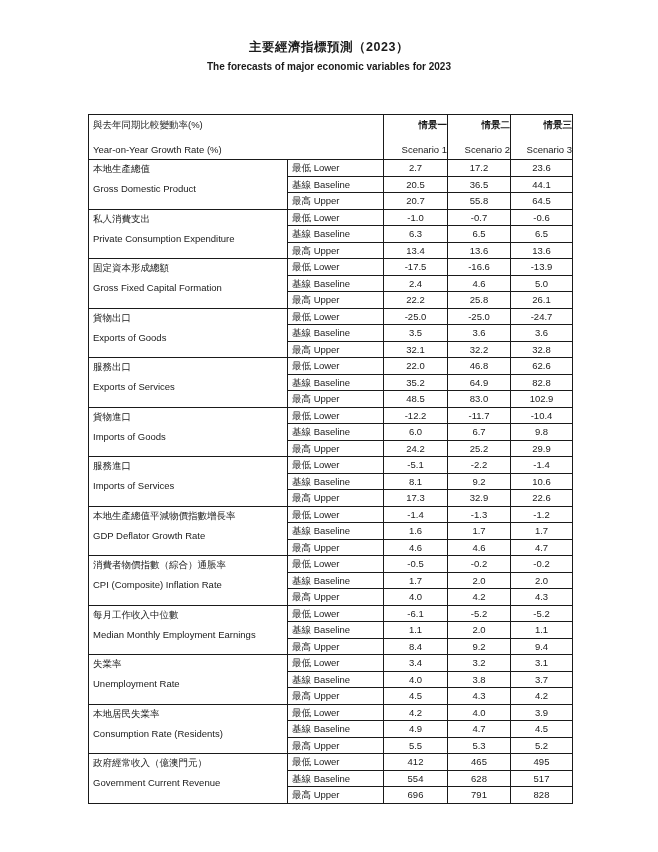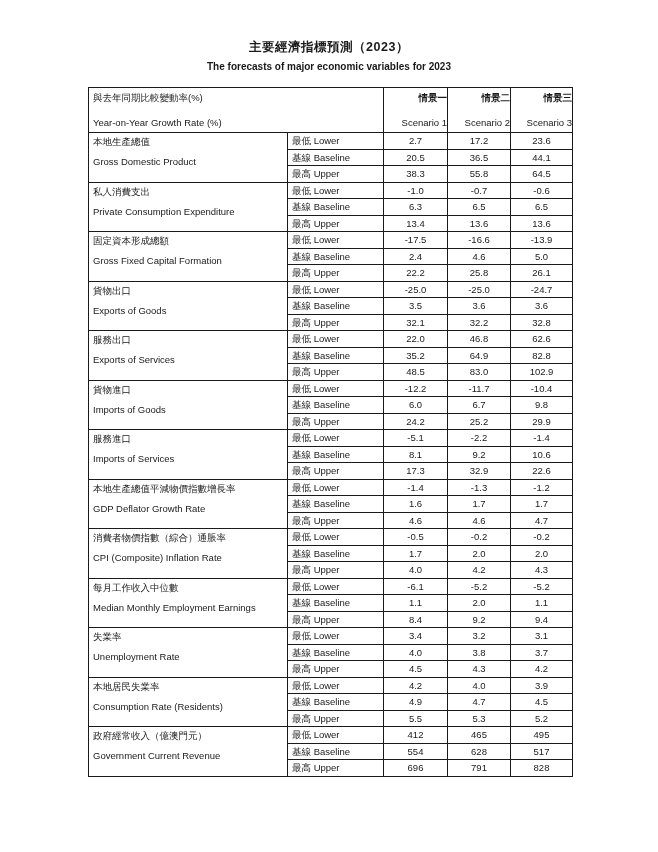--- a/index.html
+++ b/index.html
@@ -19,21 +19,21 @@
     letter-spacing: 0.5px;
   }
   .title-en {
     text-align: center;
     font-weight: bold;
     font-size: 10px;
     margin-top: 5px;
   }
   table.forecast {
     position: absolute;
-    left: 88px; top: 87px;
+    left: 88px; top: 114px;
     width: 484px;
     border-collapse: collapse;
     table-layout: fixed;
     font-size: 9.5px;
     color: #1a1a1a;
   }
   .forecast th, .forecast td {
     border: 1px solid #1a1a1a;
     padding: 0;
     vertical-align: middle;
@@ -117,21 +117,21 @@
         <td class="val">23.6</td>
       </tr>
       <tr>
         <td class="sub">基線 Baseline</td>
         <td class="val">20.5</td>
         <td class="val">36.5</td>
         <td class="val">44.1</td>
       </tr>
       <tr>
         <td class="sub">最高 Upper</td>
-        <td class="val">38.3</td>
+        <td class="val">20.7</td>
         <td class="val">55.8</td>
         <td class="val">64.5</td>
       </tr>
       <tr>
         <td class="ind" rowspan="3">
           <div class="ind-zh">私人消費支出</div>
           <div class="ind-en">Private Consumption Expenditure</div>
         </td>
         <td class="sub">最低 Lower</td>
         <td class="val">-1.0</td>

